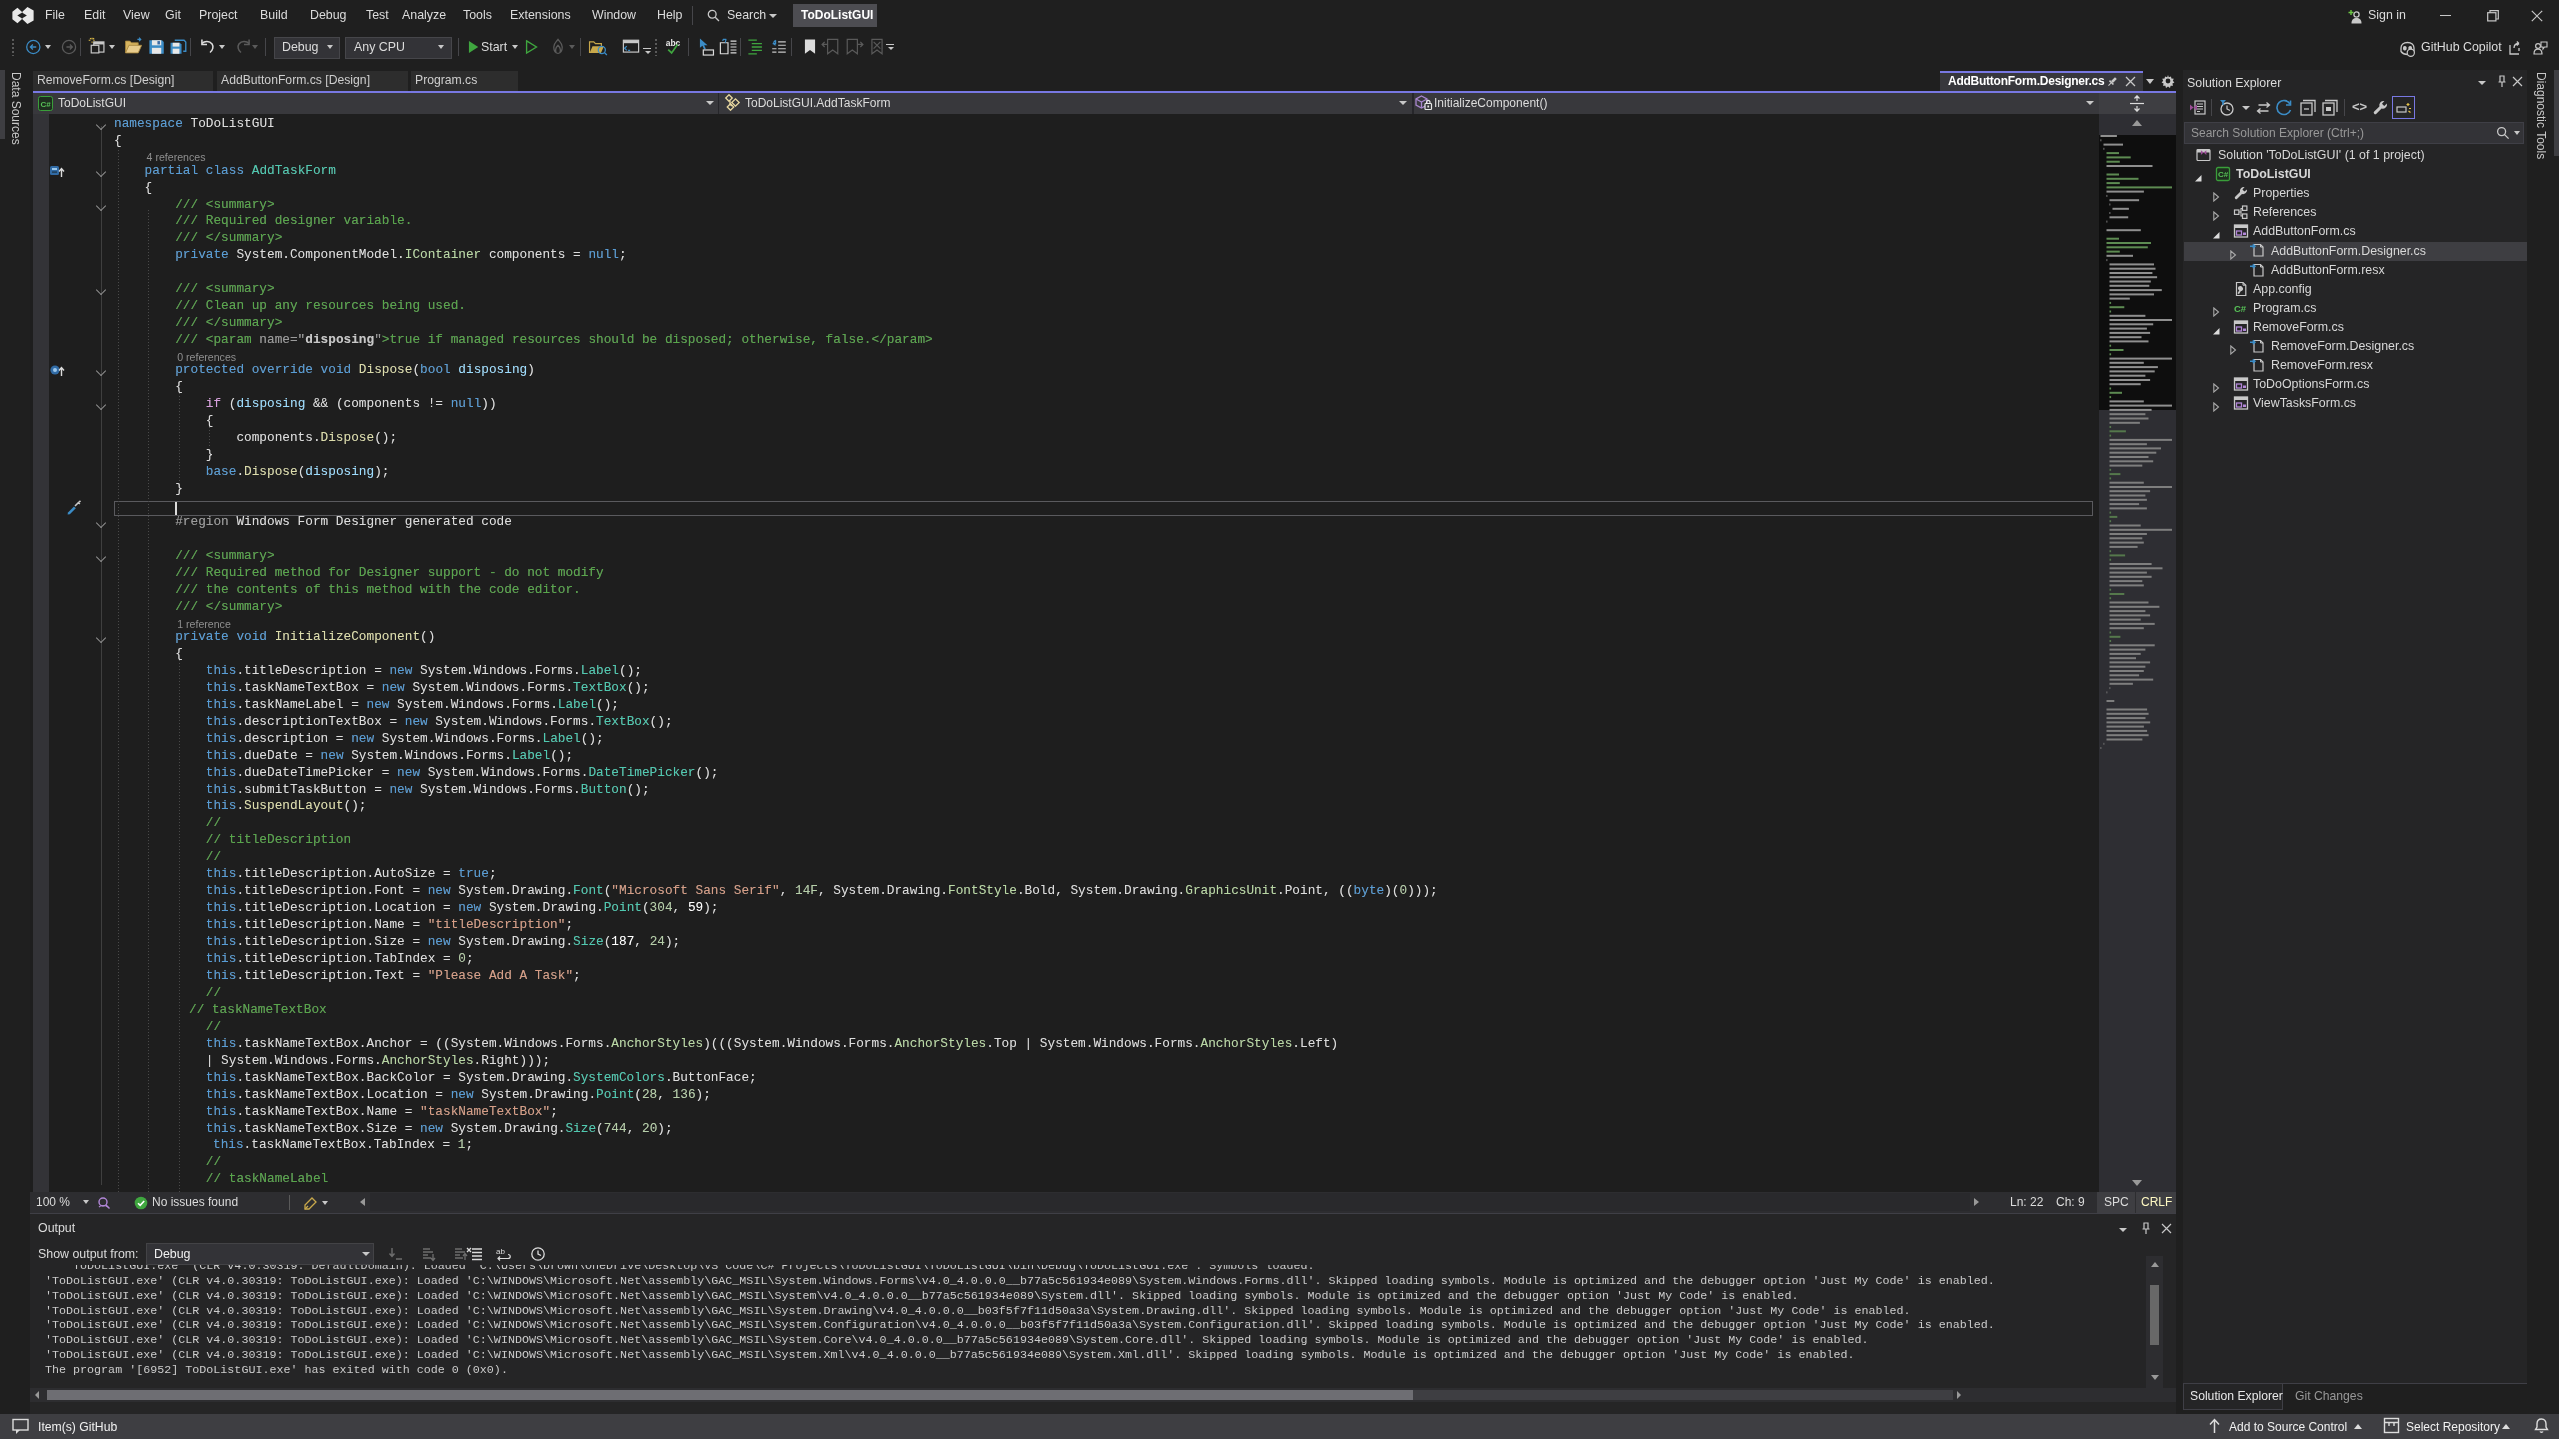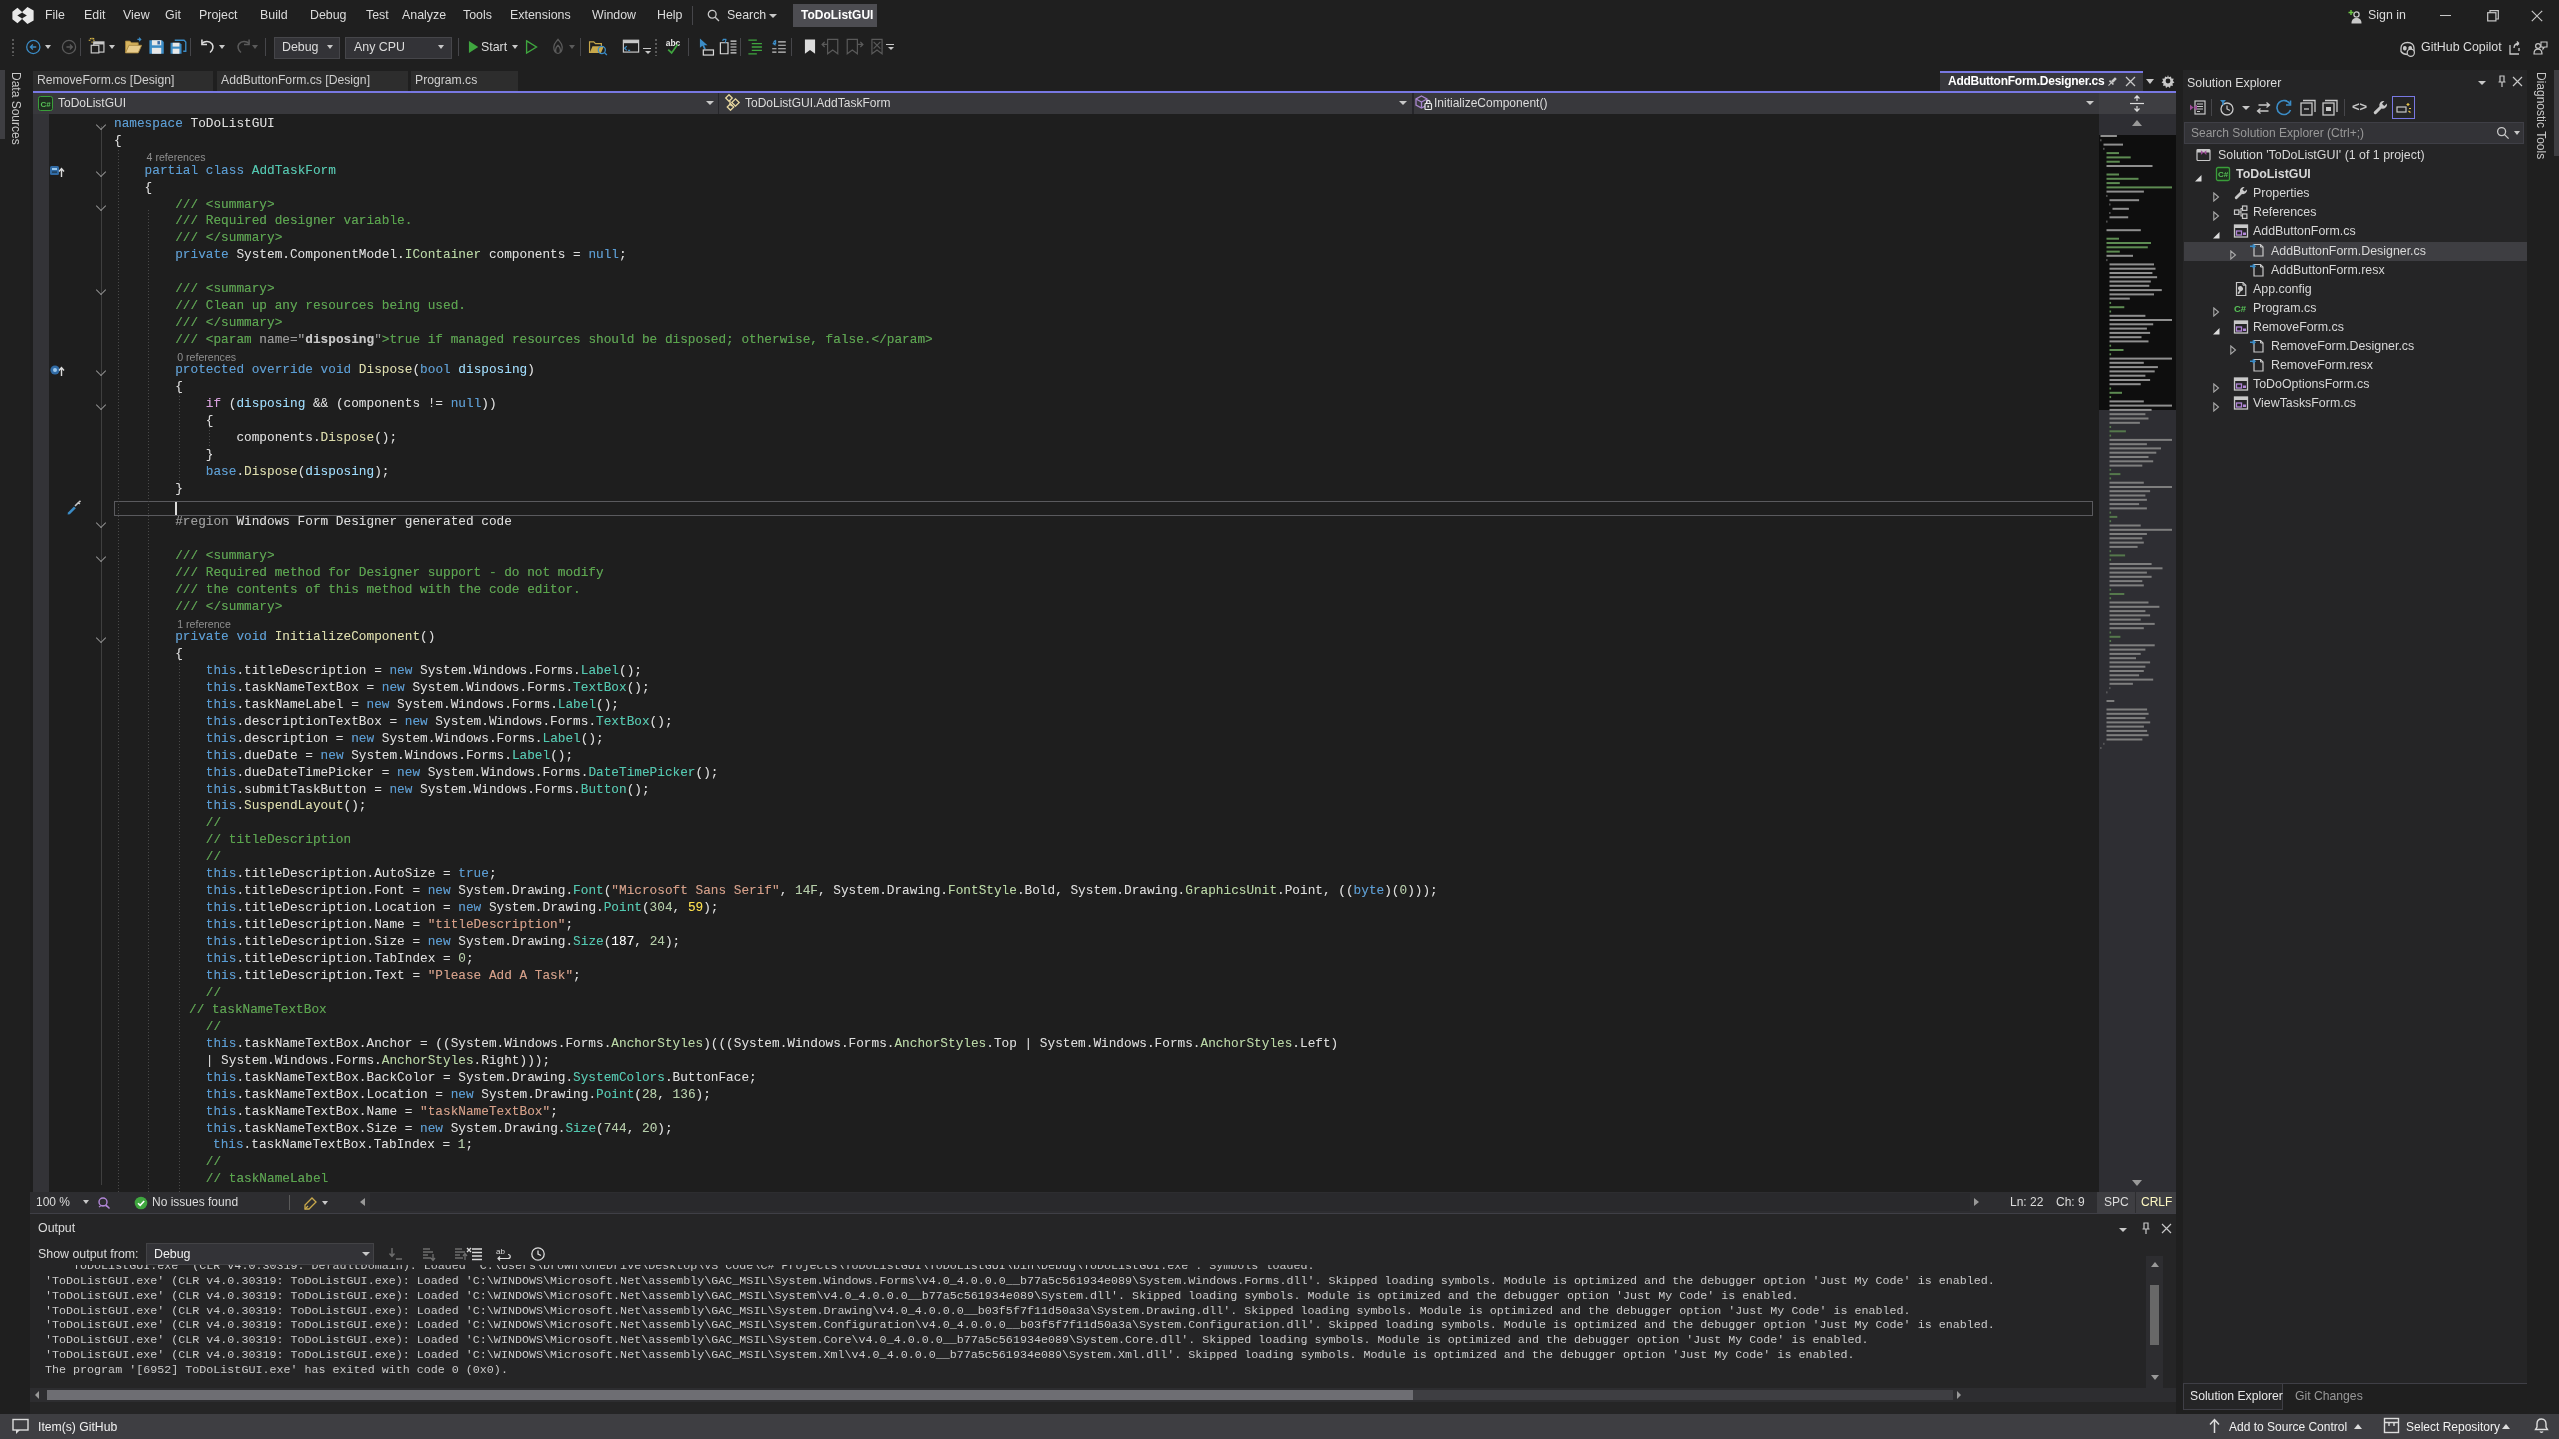--- a/index.html
+++ b/index.html
@@ -312,21 +312,21 @@
 <div class="ln" style="top:730.6px;left:205.8px"><i style="color:#569CD6">this</i>.description = <i style="color:#569CD6">new</i> System.Windows.Forms.<i style="color:#4EC9B0">Label</i>();</div>
 <div class="ln" style="top:747.6px;left:205.8px"><i style="color:#569CD6">this</i>.dueDate = <i style="color:#569CD6">new</i> System.Windows.Forms.<i style="color:#4EC9B0">Label</i>();</div>
 <div class="ln" style="top:764.5px;left:205.8px"><i style="color:#569CD6">this</i>.dueDateTimePicker = <i style="color:#569CD6">new</i> System.Windows.Forms.<i style="color:#4EC9B0">DateTimePicker</i>();</div>
 <div class="ln" style="top:781.5px;left:205.8px"><i style="color:#569CD6">this</i>.submitTaskButton = <i style="color:#569CD6">new</i> System.Windows.Forms.<i style="color:#4EC9B0">Button</i>();</div>
 <div class="ln" style="top:798.4px;left:205.8px"><i style="color:#569CD6">this</i>.<i style="color:#DCDCAA">SuspendLayout</i>();</div>
 <div class="ln" style="top:815.4px;left:205.8px"><i style="color:#57A64A">//</i></div>
 <div class="ln" style="top:832.3px;left:205.8px"><i style="color:#57A64A">// titleDescription</i></div>
 <div class="ln" style="top:849.3px;left:205.8px"><i style="color:#57A64A">//</i></div>
 <div class="ln" style="top:866.2px;left:205.8px"><i style="color:#569CD6">this</i>.titleDescription.AutoSize = <i style="color:#569CD6">true</i>;</div>
 <div class="ln" style="top:883.2px;left:205.8px"><i style="color:#569CD6">this</i>.titleDescription.Font = <i style="color:#569CD6">new</i> System.Drawing.<i style="color:#4EC9B0">Font</i>(<i style="color:#D69D85">"Microsoft Sans Serif"</i>, <i style="color:#B5CEA8">14F</i>, System.Drawing.<i style="color:#B8D7A3">FontStyle</i>.Bold, System.Drawing.<i style="color:#B8D7A3">GraphicsUnit</i>.Point, ((<i style="color:#569CD6">byte</i>)(<i style="color:#B5CEA8">0</i>)));</div>
-<div class="ln" style="top:900.1px;left:205.8px"><i style="color:#569CD6">this</i>.titleDescription.Location = <i style="color:#569CD6">new</i> System.Drawing.<i style="color:#4EC9B0">Point</i>(<i style="color:#B5CEA8">304</i>, <i style="color:#fde047">59</i>);</div>
+<div class="ln" style="top:900.1px;left:205.8px"><i style="color:#569CD6">this</i>.titleDescription.Location = <i style="color:#569CD6">new</i> System.Drawing.<i style="color:#4EC9B0">Point</i>(<i style="color:#B5CEA8">304</i>, <i style="color:#ffffff">59</i>);</div>
 <div class="ln" style="top:917.1px;left:205.8px"><i style="color:#569CD6">this</i>.titleDescription.Name = <i style="color:#D69D85">"titleDescription"</i>;</div>
 <div class="ln" style="top:934.0px;left:205.8px"><i style="color:#569CD6">this</i>.titleDescription.Size = <i style="color:#569CD6">new</i> System.Drawing.<i style="color:#4EC9B0">Size</i>(<i style="color:#ffffff">187</i>, <i style="color:#B5CEA8">24</i>);</div>
 <div class="ln" style="top:951.0px;left:205.8px"><i style="color:#569CD6">this</i>.titleDescription.TabIndex = <i style="color:#B5CEA8">0</i>;</div>
 <div class="ln" style="top:967.9px;left:205.8px"><i style="color:#569CD6">this</i>.titleDescription.Text = <i style="color:#D69D85">"Please Add A Task"</i>;</div>
 <div class="ln" style="top:984.9px;left:205.8px"><i style="color:#57A64A">//</i></div>
 <div class="ln" style="top:1001.8px;left:189px"><i style="color:#57A64A">// taskNameTextBox</i></div>
 <div class="ln" style="top:1018.8px;left:205.8px"><i style="color:#57A64A">//</i></div>
 <div class="ln" style="top:1035.7px;left:205.8px"><i style="color:#569CD6">this</i>.taskNameTextBox.Anchor = ((System.Windows.Forms.<i style="color:#B8D7A3">AnchorStyles</i>)(((System.Windows.Forms.<i style="color:#B8D7A3">AnchorStyles</i>.Top | System.Windows.Forms.<i style="color:#B8D7A3">AnchorStyles</i>.Left)</div>
 <div class="ln" style="top:1052.7px;left:205.8px">| System.Windows.Forms.<i style="color:#B8D7A3">AnchorStyles</i>.Right)));</div>
 <div class="ln" style="top:1069.6px;left:205.8px"><i style="color:#569CD6">this</i>.taskNameTextBox.BackColor = System.Drawing.<i style="color:#4EC9B0">SystemColors</i>.ButtonFace;</div>

